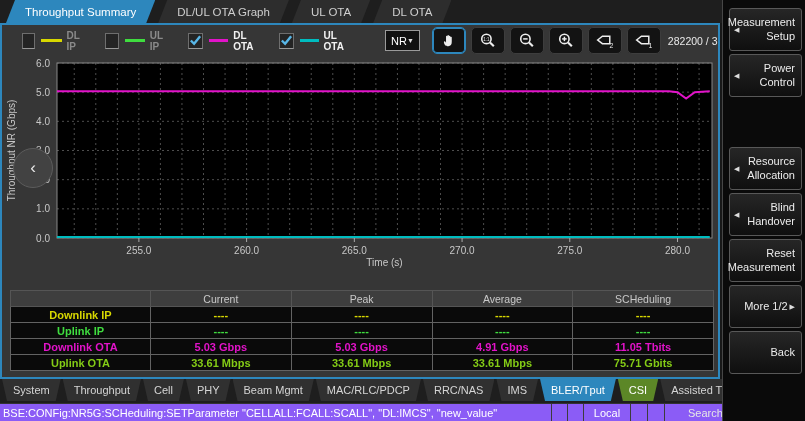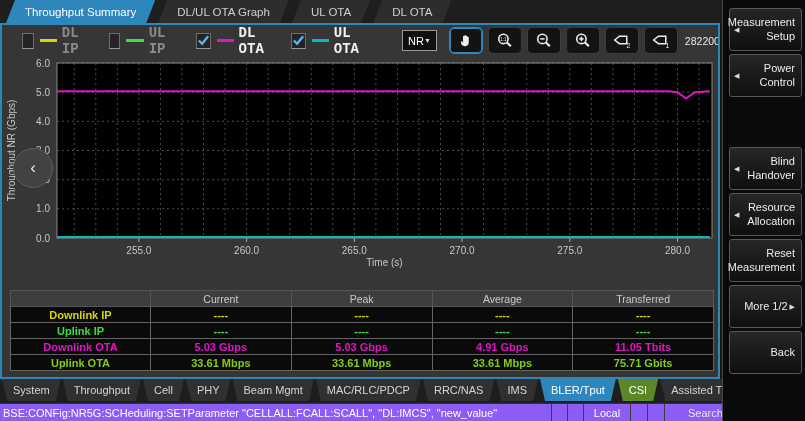--- a/index.html
+++ b/index.html
@@ -18,21 +18,21 @@
   
   .panel { position:absolute; top:23px; left:0; width:720px; height:356px; background:#363636;
            border:2px solid #2d87bd; overflow:hidden; }
 
   
   .legend-row { height:31px; display:flex; align-items:center; padding:0 2px 0 20px; }
   .legend-item { display:flex; align-items:center; margin-right:18px; cursor:pointer; }
   .checkbox { width:16px; height:16px; background:#242424; border:1px solid #6e6e6e;
               border-bottom-color:#989898; display:flex; align-items:center; justify-content:center; }
   .swatch { width:25px; height:3px; margin:0 5px 0 6px; }
-  .legend-label { font-size:14px; font-weight:bold; color:#8a8a8a;font-family:Liberation Mono, monospace; }
+  .legend-label { font-size:10px; font-weight:bold; color:#8a8a8a; }
   .legend-item.on .legend-label { color:#f2f2f2; }
   .dropdown { width:52px; height:21px; background:#101010; border:1px solid #9a9a9a; color:#fff;
               font-size:11px; display:flex; align-items:center; justify-content:space-between;
               padding:0 5px; margin-left:16px; cursor:pointer; }
   .dd-arrow { font-size:7px; color:#ddd; }
   .tools { display:flex; margin-left:7px; }
   .tool-btn { width:34px; height:27px; background:#131313; border:1px solid #3d3d3d; border-radius:5px;
               margin-left:5px; display:flex; align-items:center; justify-content:center; cursor:pointer; }
   .tool-btn.active { border-color:#2d87bd; box-shadow:inset 0 0 0 1px #2d87bd; }
   .counter { color:#e9e9e9; font-size:10.5px; margin-left:7px; white-space:nowrap; }
@@ -267,21 +267,21 @@
           <col>
           <col>
           <col>
         </colgroup>
       <tbody>
           <tr>
         <th></th>
         <th>Current</th>
         <th>Peak</th>
         <th>Average</th>
-        <th>Transferred</th>
+        <th>SCHeduling</th>
       </tr>
       <tr style="color: rgb(216, 216, 0);">
         <td>Downlink IP</td>
         <td>----</td>
         <td>----</td>
         <td>----</td>
         <td>----</td>
       </tr>
       <tr style="color: rgb(63, 221, 63);">
         <td>Uplink IP</td>
@@ -343,25 +343,25 @@
       <span class="larrow">◀</span>
       <span class="lbl">Measurement Setup</span>
     </div>
     <div class="side-btn">
       <span class="larrow">◀</span>
       <span class="lbl">Power Control</span>
     </div>
     <div class="side-spacer"></div>
     <div class="side-btn">
       <span class="larrow">◀</span>
+      <span class="lbl">Resource Allocation</span>
+    </div>
+    <div class="side-btn">
+      <span class="larrow">◀</span>
       <span class="lbl">Blind Handover</span>
-    </div>
-    <div class="side-btn">
-      <span class="larrow">◀</span>
-      <span class="lbl">Resource Allocation</span>
     </div>
     <div class="side-btn">
       <span class="lbl">Reset Measurement</span>
     </div>
     <div class="side-btn">
       <span class="lbl">More 1/2</span>
       <span class="rarrow">▶</span>
     </div>
     <div class="side-btn">
       <span class="lbl">Back</span>

